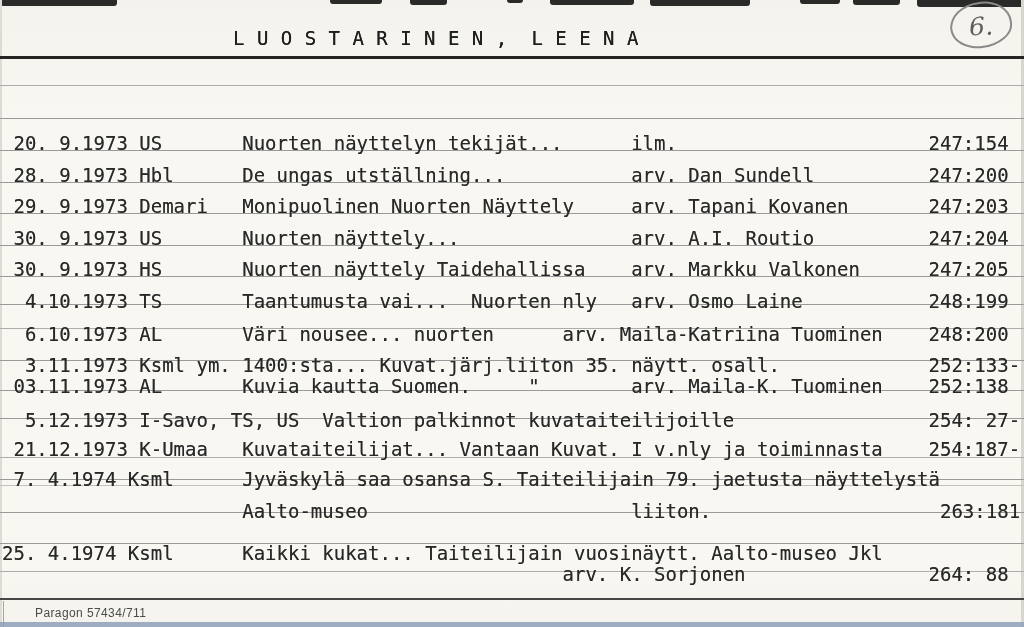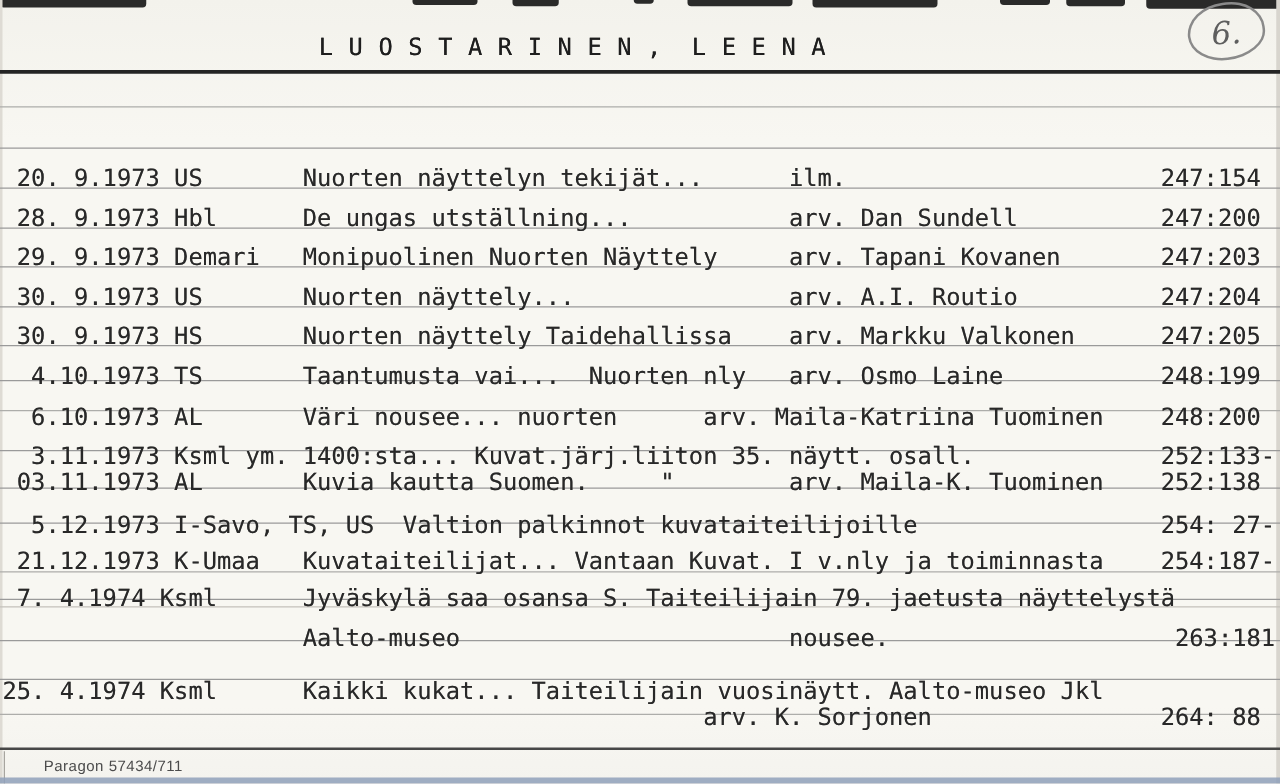--- a/index.html
+++ b/index.html
@@ -11,21 +11,21 @@
   body{font-family:"DejaVu Sans Mono",monospace;background:#e8e6e0;}
   .card{
     position:relative;width:1024px;height:627px;overflow:hidden;
     background:linear-gradient(180deg,#f3f2ec 0%,var(--paper) 18%,var(--paper) 90%,#f4f3ee 100%);
   }
   .edge-left{position:absolute;left:0;top:0;width:2px;height:627px;background:#dedbd4;}
   .edge-right{position:absolute;right:0;top:0;width:3px;height:627px;background:#d8d5ce;}
   .artifact{position:absolute;top:0;background:#141414;border-radius:0 0 3px 3px;opacity:.9;}
   .card-title{
     position:absolute;left:233px;top:28px;font:19px/1.1 "DejaVu Sans Mono",monospace;
-    color:#1e1e1e;white-space:pre;letter-spacing:.5px;text-shadow:0 0 .5px #333;margin-left:22px;
+    color:#1e1e1e;white-space:pre;letter-spacing:.5px;text-shadow:0 0 .5px #333;
   }
   .page-circle{
     position:absolute;left:950px;top:2px;width:62px;height:46px;
     border:2px solid var(--pencil);
     border-radius:52% 48% 55% 50% / 55% 52% 48% 50%;
     transform:rotate(-7deg);
     display:flex;align-items:center;justify-content:center;
   }
   .page-circle span{
     font-family:"DejaVu Serif",serif;font-style:italic;font-size:25px;
@@ -99,21 +99,21 @@
   <div class="tline" style="top:157px;"> 29. 9.1973 Demari   Monipuolinen Nuorten Näyttely     arv. Tapani Kovanen       247:203</div>
   <div class="tline" style="top:189px;"> 30. 9.1973 US       Nuorten näyttely...               arv. A.I. Routio          247:204</div>
   <div class="tline" style="top:220px;"> 30. 9.1973 HS       Nuorten näyttely Taidehallissa    arv. Markku Valkonen      247:205</div>
   <div class="tline" style="top:252px;">  4.10.1973 TS       Taantumusta vai...  Nuorten nly   arv. Osmo Laine           248:199</div>
   <div class="tline" style="top:285px;">  6.10.1973 AL       Väri nousee... nuorten      arv. Maila-Katriina Tuominen    248:200</div>
   <div class="tline" style="top:316px;">  3.11.1973 Ksml ym. 1400:sta... Kuvat.järj.liiton 35. näytt. osall.             252:133-</div>
   <div class="tline" style="top:337px;"> 03.11.1973 AL       Kuvia kautta Suomen.     "        arv. Maila-K. Tuominen    252:138</div>
   <div class="tline" style="top:371px;">  5.12.1973 I-Savo, TS, US  Valtion palkinnot kuvataiteilijoille                 254: 27-</div>
   <div class="tline" style="top:400px;"> 21.12.1973 K-Umaa   Kuvataiteilijat... Vantaan Kuvat. I v.nly ja toiminnasta    254:187-</div>
   <div class="tline" style="top:430px;"> 7. 4.1974 Ksml      Jyväskylä saa osansa S. Taiteilijain 79. jaetusta näyttelystä</div>
-  <div class="tline" style="top:462px;">                     Aalto-museo                       nousee.                    263:181</div>
+  <div class="tline" style="top:462px;">                     Aalto-museo                       liiton.                    263:181</div>
   <div class="tline" style="top:504px;">25. 4.1974 Ksml      Kaikki kukat... Taiteilijain vuosinäytt. Aalto-museo Jkl</div>
   <div class="tline" style="top:525px;">                                                 arv. K. Sorjonen                264: 88</div>
 
   <div class="footer-tick"></div>
   <div class="printer-mark">Paragon 57434/711</div>
   <div class="bottom-strip"></div>
 
 </div>
 
 </body></html>

